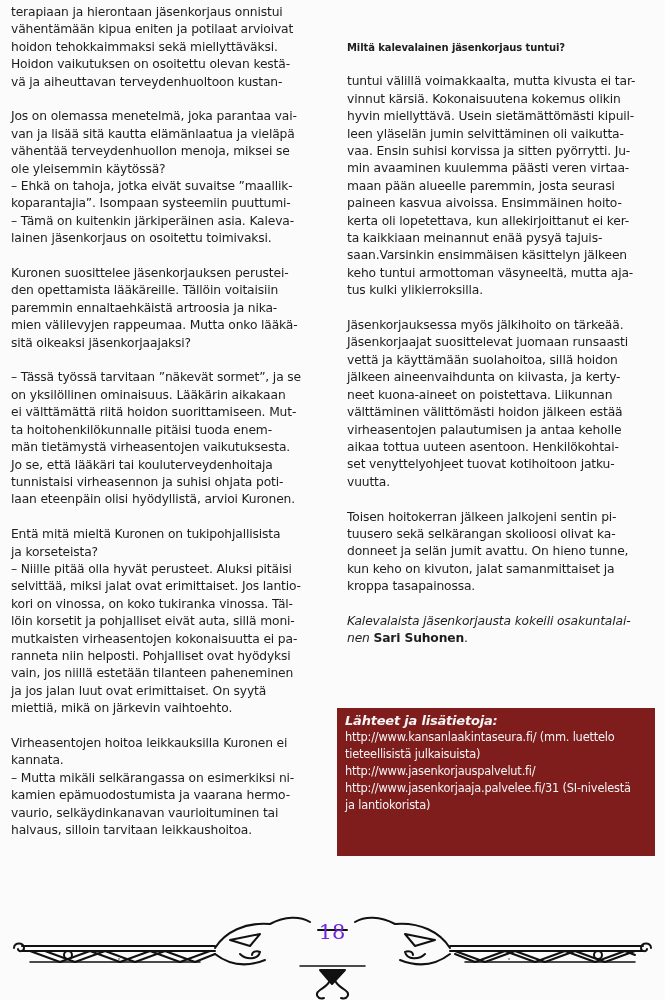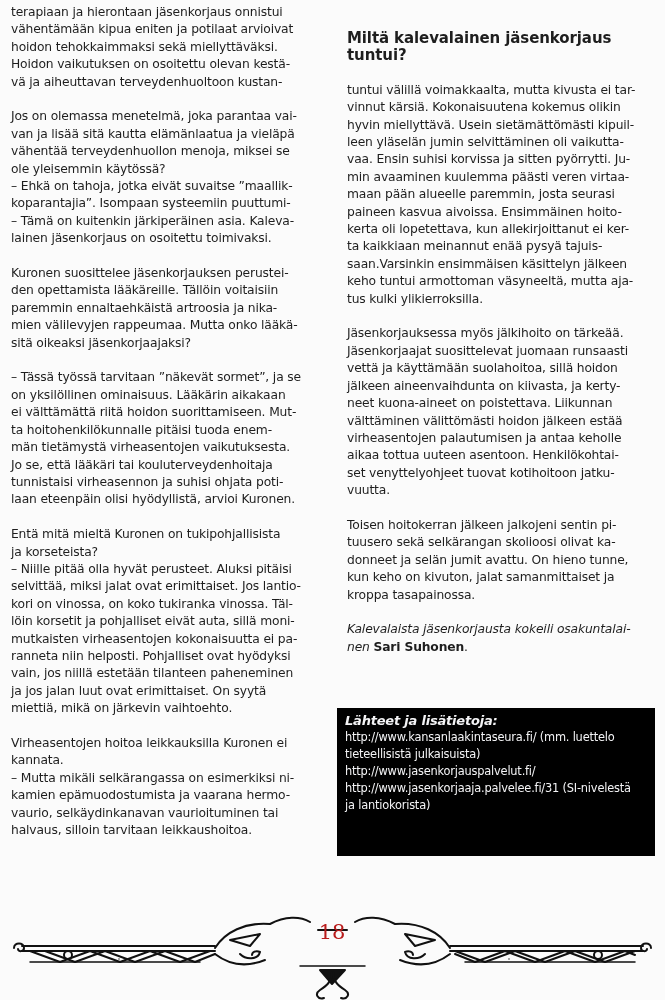--- a/index.html
+++ b/index.html
@@ -13,35 +13,35 @@
   .col {
     position: absolute; top: 0;
     font-size: 12.3px; line-height: 17.4px;
     letter-spacing: -0.15px;
   }
   .col-left { left: 11px; width: 318px; top: 4px; }
   .col-right { left: 347px; width: 305px; top: 30px; }
   .col p { margin: 0 0 17.4px 0; }
   .col .line { display: block; white-space: nowrap; }
   h2 {
-    margin: 0 0 17px 0; font-size: 15px; line-height: 17.4px; font-weight: bold;
+    margin: 9px 0 17px 0; font-size: 10px; line-height: 17.4px; font-weight: bold;
     letter-spacing: -0.1px;
   }
   .sources {
     position: absolute; left: 337px; top: 708px; width: 318px; height: 148px;
     background: #7a7c90; color: #f4f4f6;
     box-sizing: border-box; padding: 4px 8px;
     font-size: 11.4px; line-height: 17px; letter-spacing: -0.2px;
   }
   .sources .title { font-weight: bold; font-style: italic; font-size: 13px; display: block; }
   .sources .line { display: block; white-space: nowrap; }
   .footer { position: absolute; left: 0; top: 910px; width: 665px; height: 90px; }
   .pagenum {
     position: absolute; left: 312px; top: 920px; width: 40px; text-align: center;
-    font-family: "DejaVu Serif", serif; font-size: 21px; color: #b91c1c;
+    font-family: "DejaVu Serif", serif; font-size: 21px; color: #6d28d9;
   }
   .speck { position:absolute; width:2px; height:2px; background:#888; border-radius:1px; }
 </style>
 </head>
 <body>
 
 <div class="col col-left">
   <p>
       <span class="line">terapiaan ja hierontaan jäsenkorjaus onnistui</span>
       <span class="line">vähentämään kipua eniten ja potilaat arvioivat</span>
@@ -134,21 +134,21 @@
       <span class="line">donneet ja selän jumit avattu. On hieno tunne,</span>
       <span class="line">kun keho on kivuton, jalat samanmittaiset ja</span>
       <span class="line">kroppa tasapainossa.</span>
     </p>
   <p>
     <span class="line" style="font-style:italic">Kalevalaista jäsenkorjausta kokeili osakuntalai-</span>
     <span class="line"><i>nen </i><b>Sari Suhonen</b><span>.</span></span>
   </p>
 </div>
 
-<div class="sources" style="background: #000000; color: rgb(244, 244, 246);">
+<div class="sources" style="background: #7f1d1d; color: rgb(244, 244, 246);">
   <span class="title">Lähteet ja lisätietoja:</span>
   <span class="line">http://www.kansanlaakintaseura.fi/ (mm. luettelo</span>
   <span class="line">tieteellisistä julkaisuista)</span>
   <span class="line">http://www.jasenkorjauspalvelut.fi/</span>
   <span class="line">http://www.jasenkorjaaja.palvelee.fi/31 (SI-nivelestä</span>
   <span class="line">ja lantiokorista)</span>
 </div>
 
 <svg class="footer" viewBox="0 0 665 90" width="665" height="90">
   <g fill="none" stroke="#111" stroke-width="2" stroke-linecap="round" stroke-linejoin="round">

